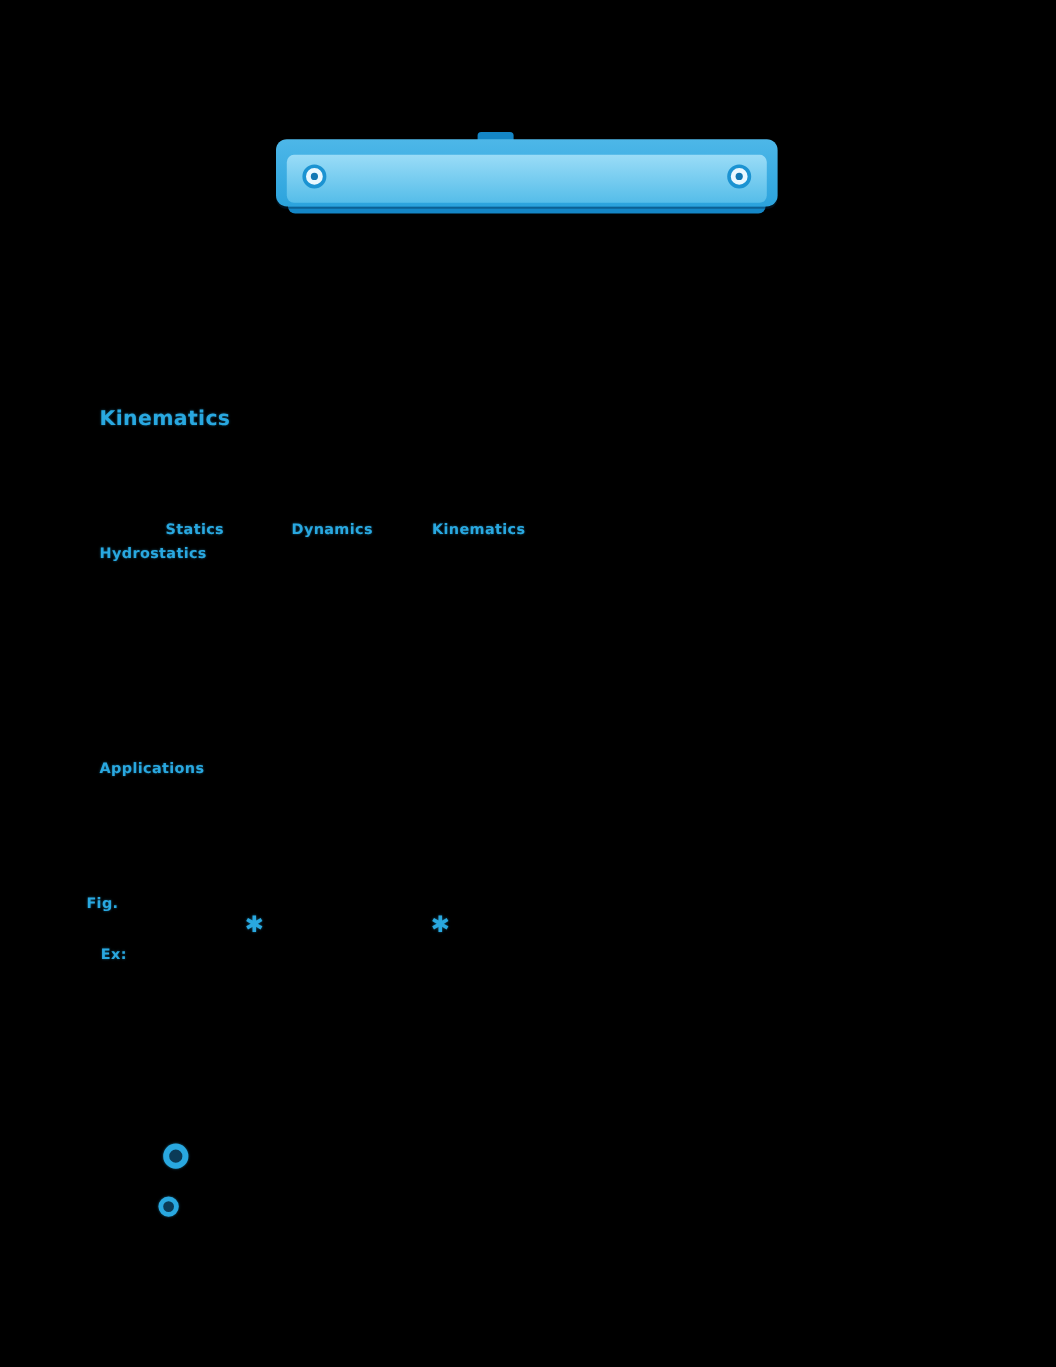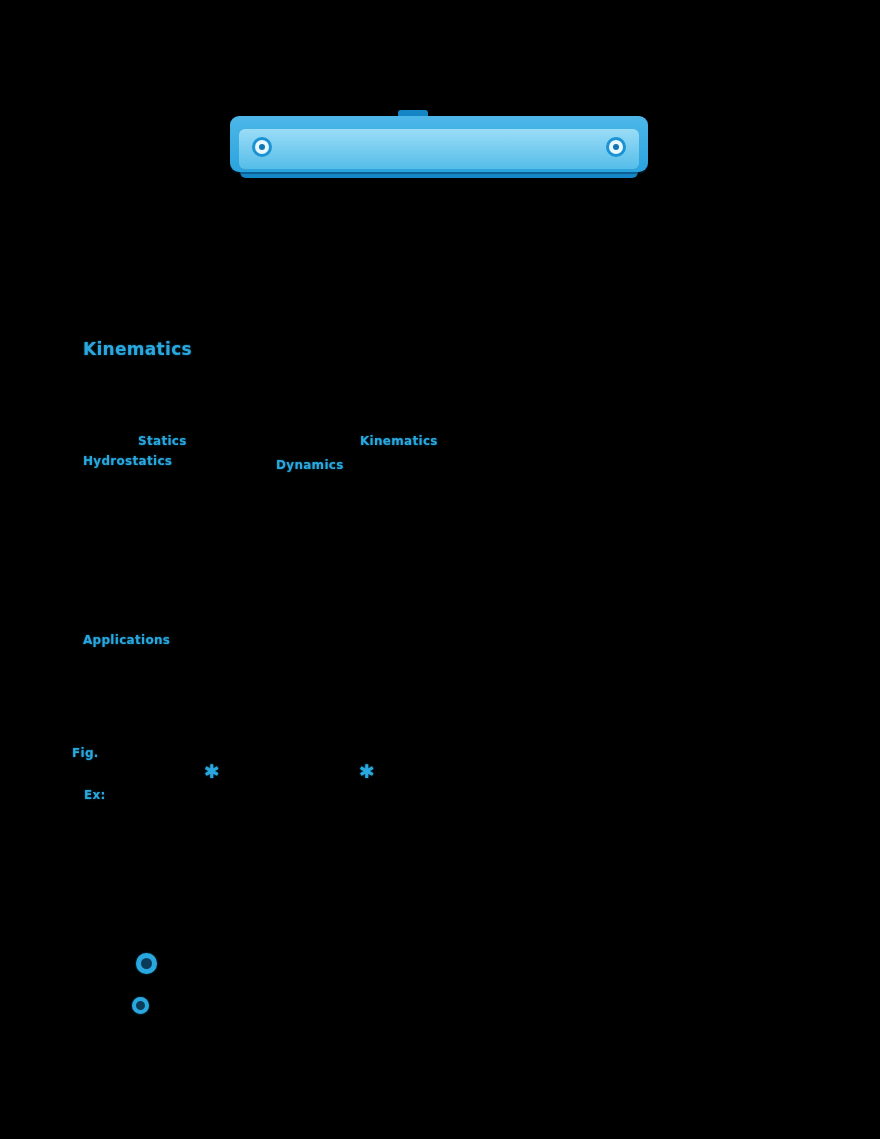--- a/index.html
+++ b/index.html
@@ -56,21 +56,21 @@
     position:absolute;
     color:#29a8e0;
     font-weight:bold;
     font-size:12px;
     letter-spacing:.3px;
     white-space:nowrap;
     text-shadow:0 0 2px rgba(41,168,224,.55);
   }
   .lbl-definition{left:83px;top:339px;font-size:17px;}
   .lbl-statics{left:138px;top:434px;}
-  .lbl-dynamics{left:243px;top:458px;margin-left:33px;}
+  .lbl-dynamics{left:243px;top:434px;}
   .lbl-kinematics{left:348px;top:434px;padding-left:12px;}
   .lbl-hydrostatics{left:83px;top:454px;text-align:center;}
   .lbl-applications{left:83px;top:605px;margin-top:28px;}
   .lbl-fig{left:72px;top:746px;}
   .lbl-ex{left:84px;top:788px;}
 
   
   .star-icon{
     position:absolute;
     color:#29a8e0;font-size:19px;line-height:19px;

